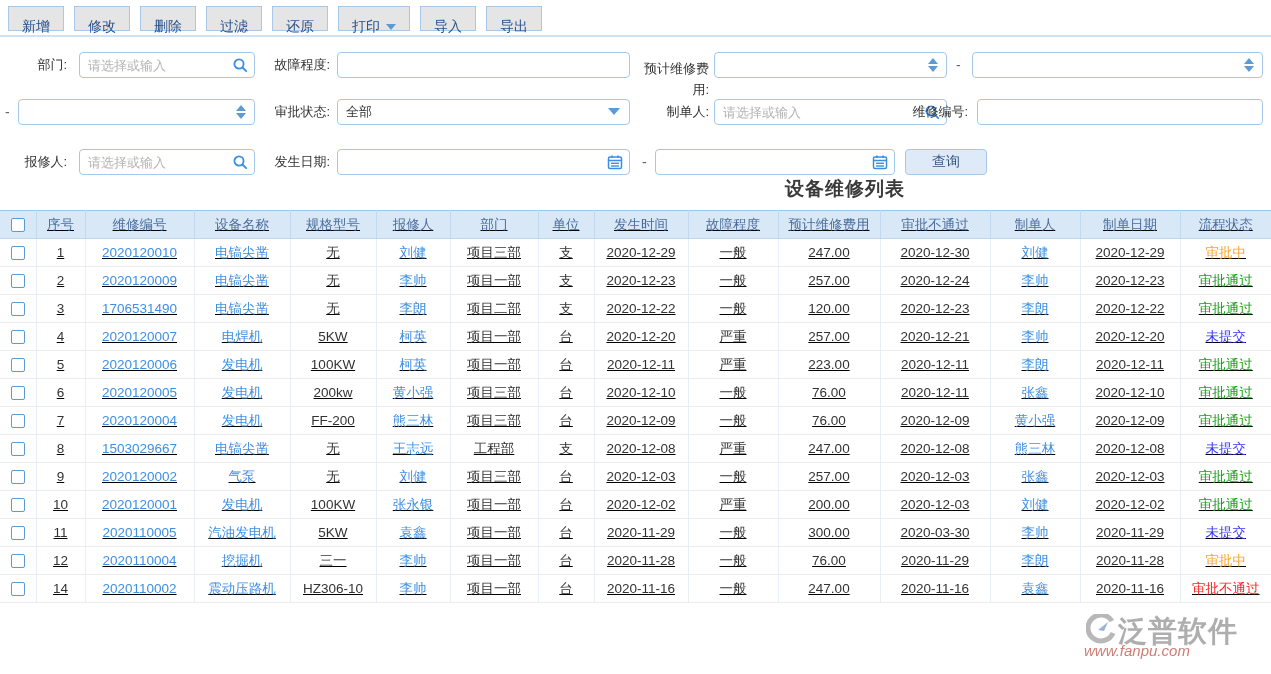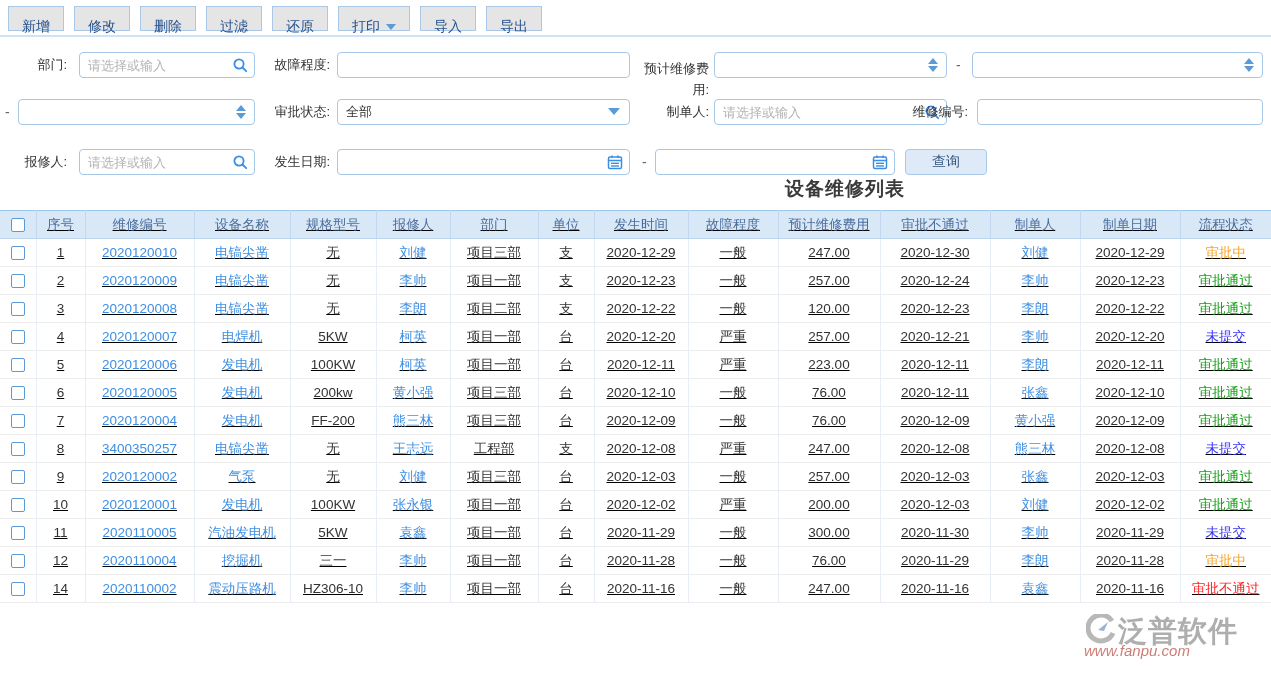--- a/index.html
+++ b/index.html
@@ -236,21 +236,21 @@
           <td>一般</td>
           <td>257.00</td>
           <td>2020-12-24</td>
           <td class="link">李帅</td>
           <td>2020-12-23</td>
           <td style="color: rgb(22, 160, 22);">审批通过</td>
         </tr>
         <tr>
           <td><span class="checkbox"></span></td>
           <td>3</td>
-          <td class="link">2020120008</td>
+          <td class="link">1706531490</td>
           <td class="link">电镐尖凿</td>
           <td>无</td>
           <td class="link">李朗</td>
           <td>项目二部</td>
           <td>支</td>
           <td>2020-12-22</td>
           <td>一般</td>
           <td>120.00</td>
           <td>2020-12-23</td>
           <td class="link">李朗</td>
@@ -321,21 +321,21 @@
           <td>一般</td>
           <td>76.00</td>
           <td>2020-12-09</td>
           <td class="link">黄小强</td>
           <td>2020-12-09</td>
           <td style="color: rgb(22, 160, 22);">审批通过</td>
         </tr>
         <tr>
           <td><span class="checkbox"></span></td>
           <td>8</td>
-          <td class="link">3400350257</td>
+          <td class="link">1503029667</td>
           <td class="link">电镐尖凿</td>
           <td>无</td>
           <td class="link">王志远</td>
           <td>工程部</td>
           <td>支</td>
           <td>2020-12-08</td>
           <td>严重</td>
           <td>247.00</td>
           <td>2020-12-08</td>
           <td class="link">熊三林</td>
@@ -381,21 +381,21 @@
           <td>11</td>
           <td class="link">2020110005</td>
           <td class="link">汽油发电机</td>
           <td>5KW</td>
           <td class="link">袁鑫</td>
           <td>项目一部</td>
           <td>台</td>
           <td>2020-11-29</td>
           <td>一般</td>
           <td>300.00</td>
-          <td>2020-11-30</td>
+          <td>2020-03-30</td>
           <td class="link">李帅</td>
           <td>2020-11-29</td>
           <td style="color: rgb(51, 51, 245);">未提交</td>
         </tr>
         <tr>
           <td><span class="checkbox"></span></td>
           <td>12</td>
           <td class="link">2020110004</td>
           <td class="link">挖掘机</td>
           <td>三一</td>

